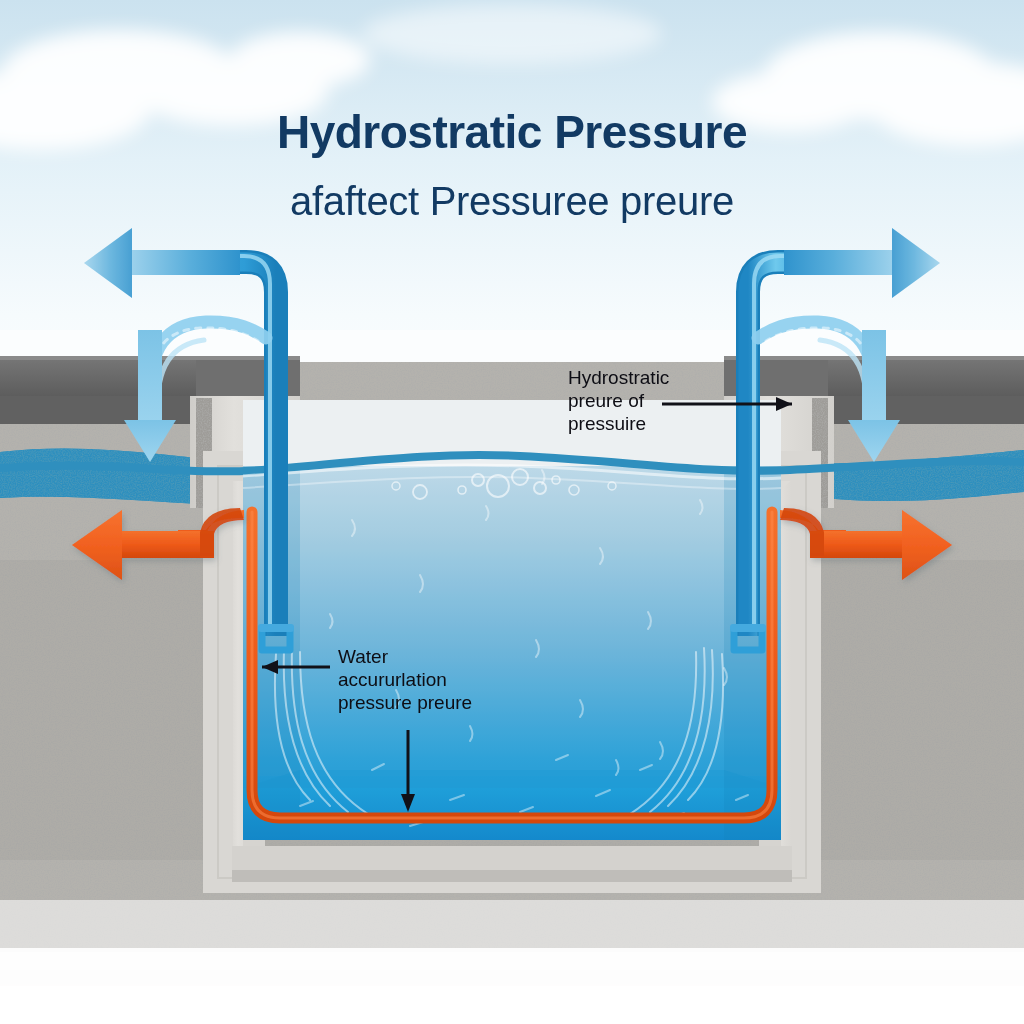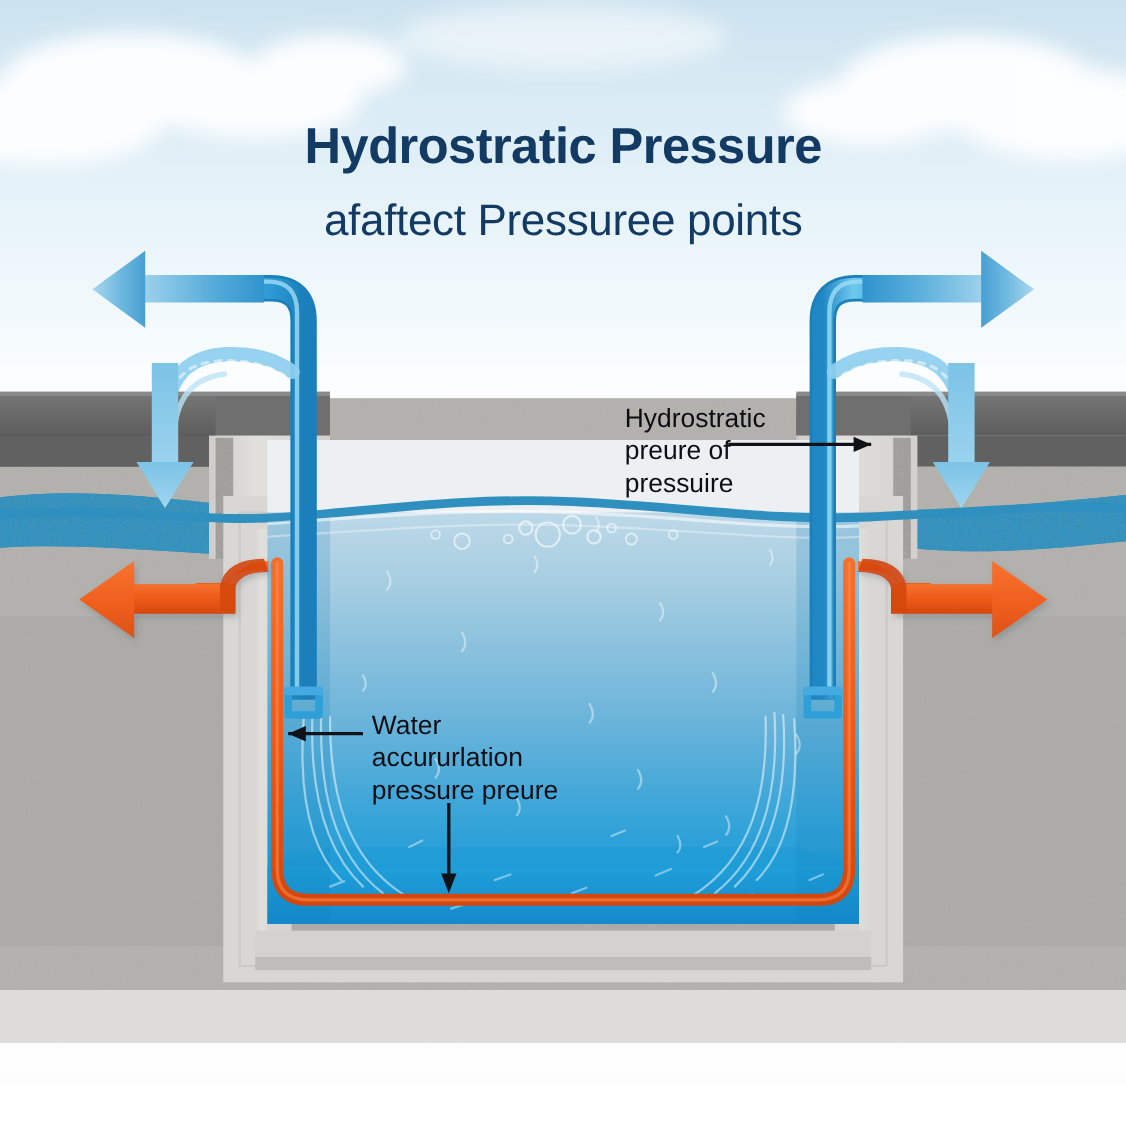--- a/index.html
+++ b/index.html
@@ -13,21 +13,21 @@
   #stage svg.layer{position:absolute;left:0;top:0;width:1024px;height:1024px;}
 
   .ttl{
     position:absolute;left:0;width:1024px;text-align:center;
     color:#123a63;line-height:1.05;white-space:nowrap;
   }
   #title-main{top:108px;font-size:46px;font-weight:bold;letter-spacing:-0.5px;}
   #title-sub{top:180px;font-size:40px;font-weight:normal;letter-spacing:-0.3px;}
 
   .anno{
-    position:absolute;color:#0d0d14;font-size:24px;line-height:1.22;
+    position:absolute;color:#0d0d14;font-size:19px;line-height:1.22;
     white-space:pre-line;font-family:"Liberation Sans", sans-serif;
   }
   #anno-top{left:568px;top:366px;}
   #anno-bottom{left:338px;top:645px;}
 </style>
 </head>
 <body>
 
 <div id="stage">
 
@@ -372,21 +372,21 @@
       <g>
         <line x1="408" y1="730" x2="408" y2="800" stroke="#111118" stroke-width="3"></line>
         <path d="M408,812 L401,794 L415,794 Z" fill="#111118"></path>
       </g>
 
       <rect x="0" y="986" width="1024" height="38" fill="#ffffff" opacity="0.85"></rect>
     </g>
   </svg>
 
   <div class="ttl" id="title-main">Hydrostratic Pressure</div>
-  <div class="ttl" id="title-sub">afaftect Pressuree points</div>
+  <div class="ttl" id="title-sub">afaftect Pressuree preure</div>
 
   <div class="anno" id="anno-top">Hydrostratic
 preure of
 pressuire</div>
   <div class="anno" id="anno-bottom">Water
 accururlation
 pressure preure</div>
 
 </div>
 

